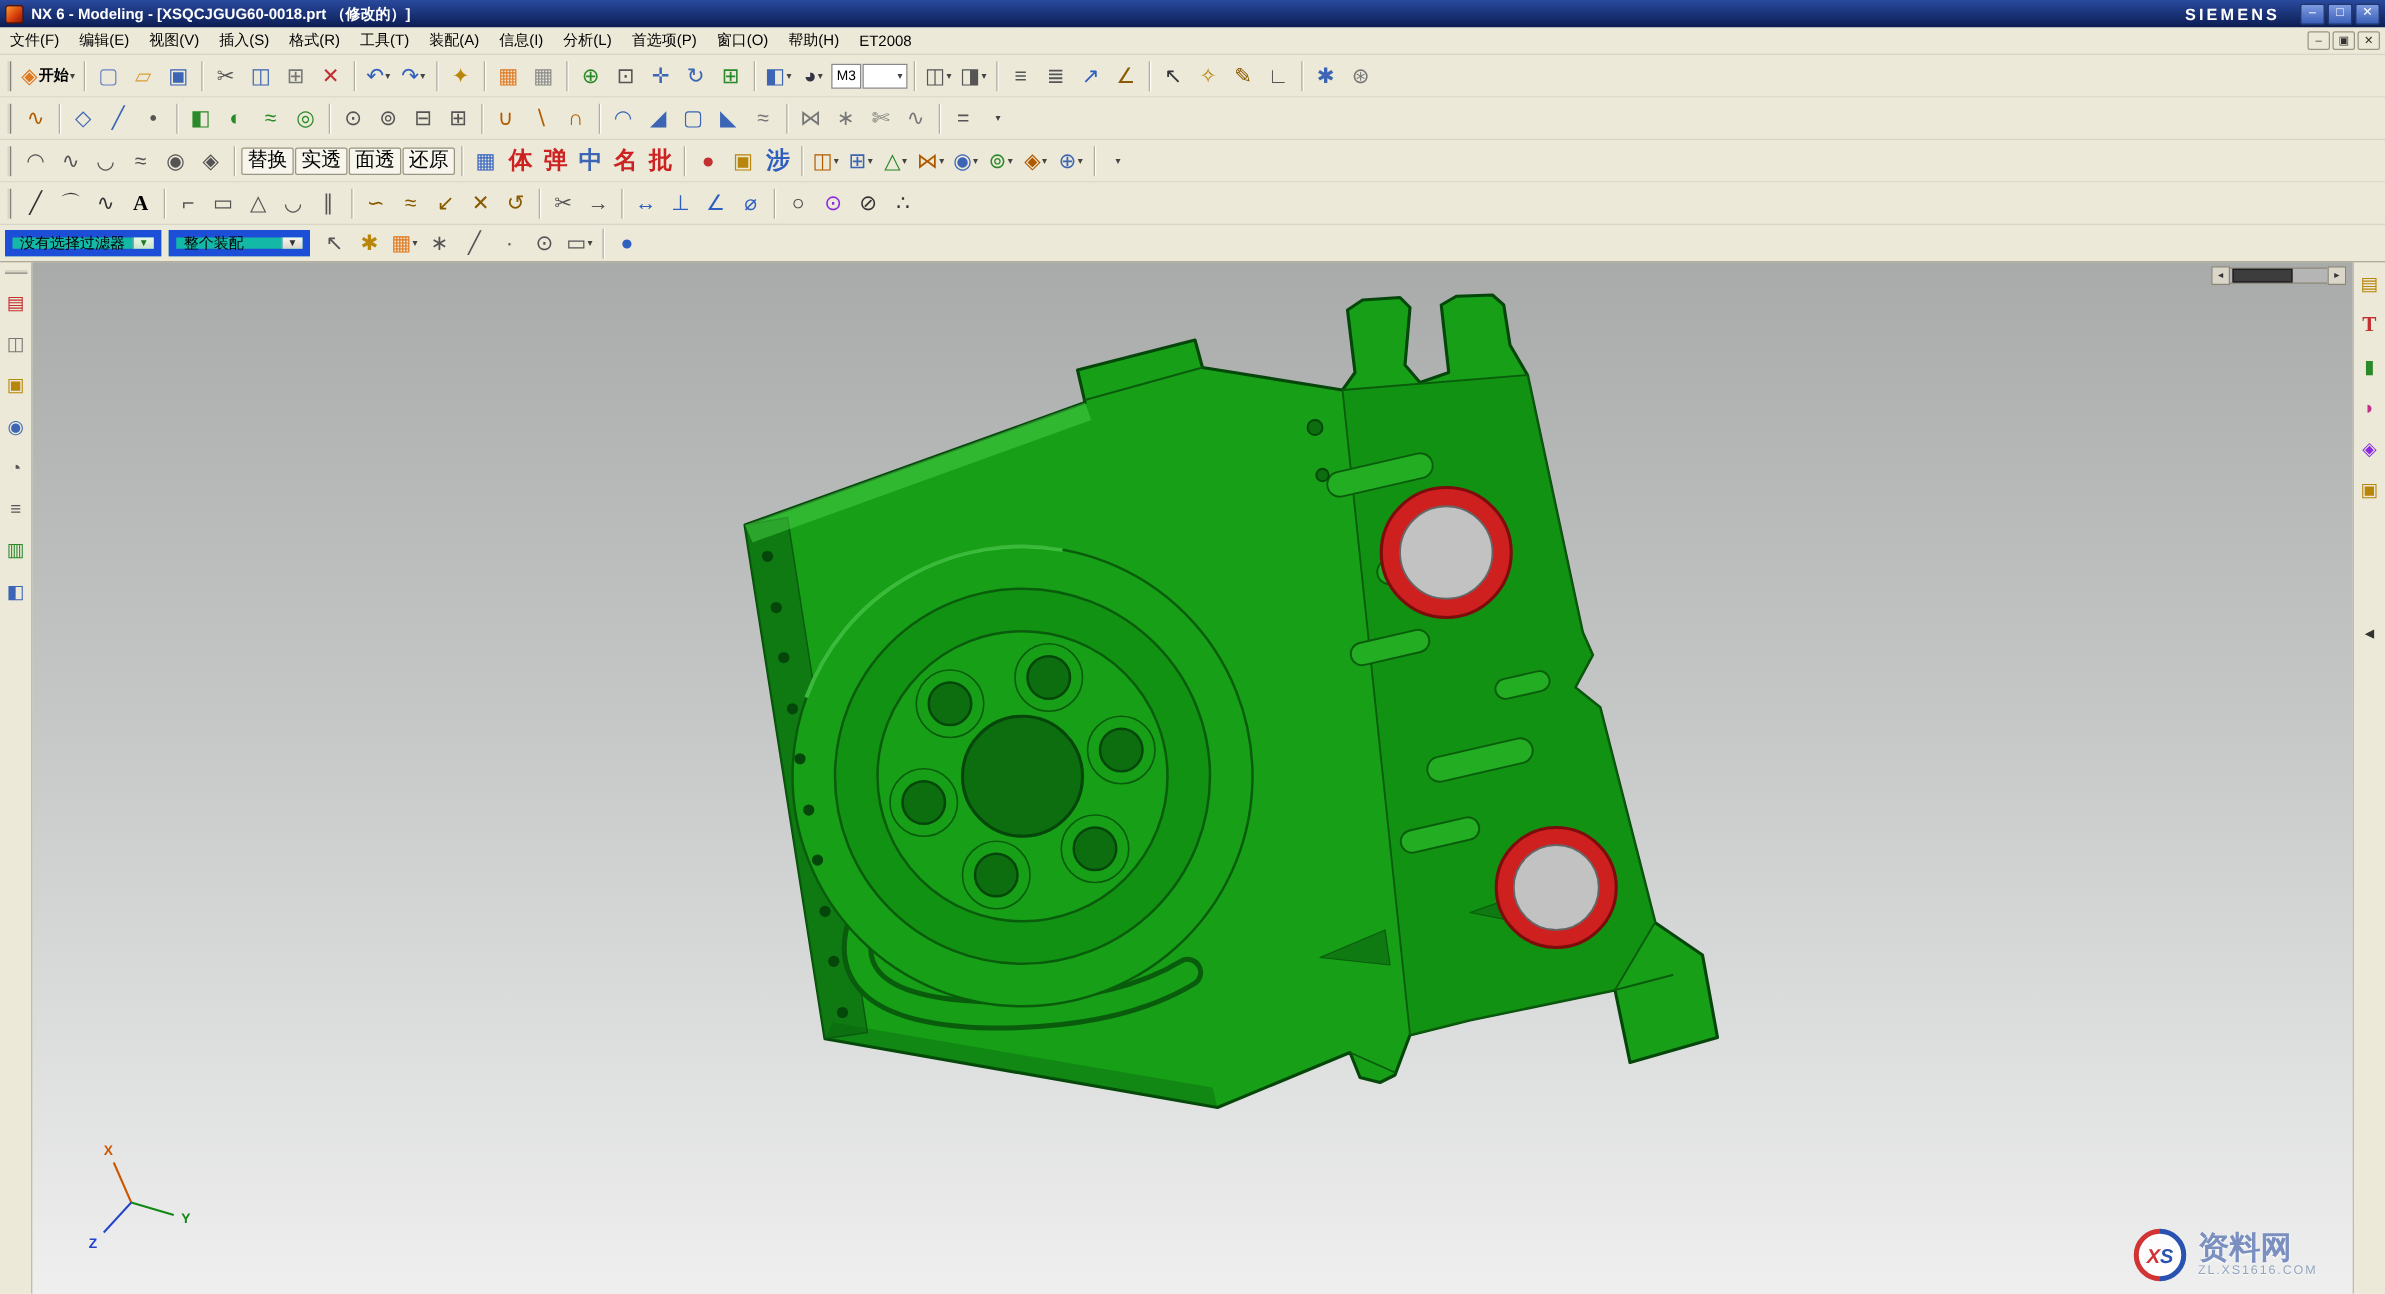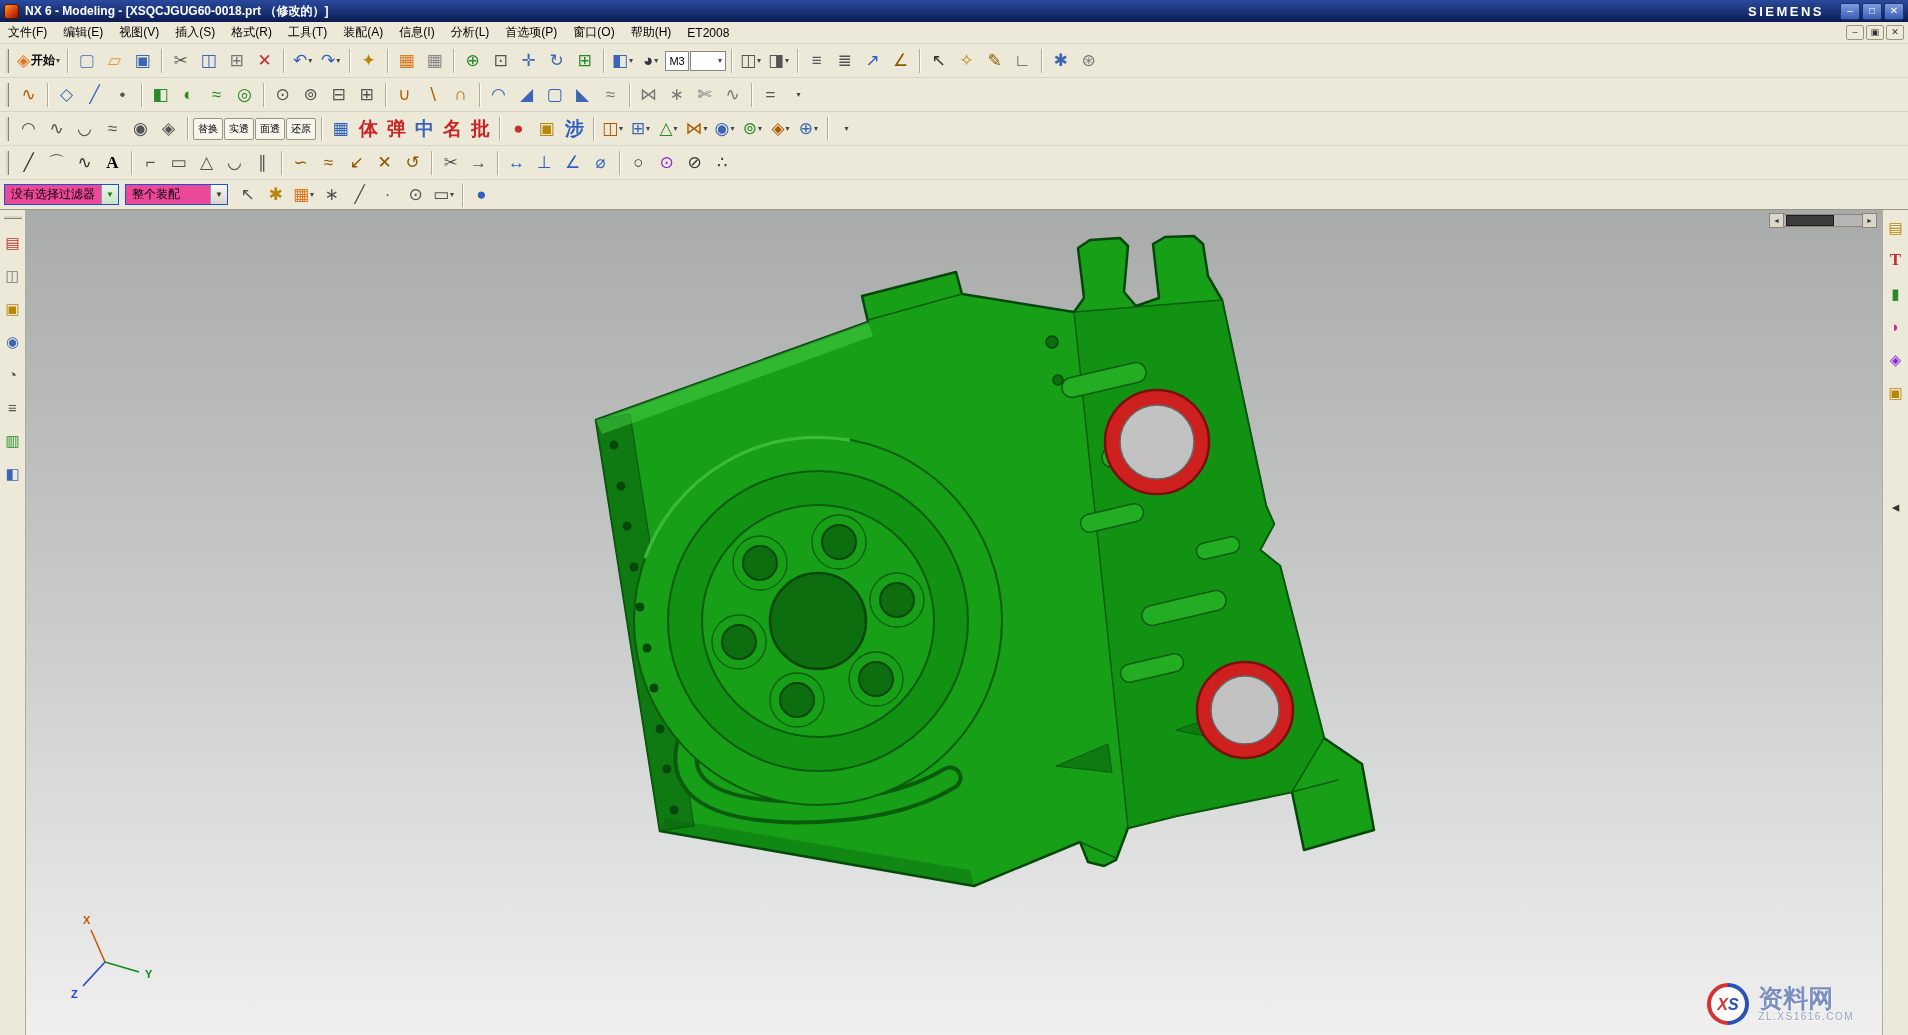--- a/index.html
+++ b/index.html
@@ -34,34 +34,34 @@
     align-items:center; padding:0 3px; gap:1px; border-bottom:1px solid #d8d4c8; }
   .tb-handle { width:5px; height:24px; margin:0 3px; border-left:3px ridge #d8d4c8; }
   .tb-sep { width:1px; height:24px; background:#b2ae9e; box-shadow:1px 0 0 #fdfcf7; margin:0 4px; }
   .tb-btn { min-width:27px; height:27px; display:flex; align-items:center; justify-content:center;
     gap:1px; background:transparent; border:1px solid transparent; padding:0 1px;
     font-family:inherit; cursor:default; }
   .glyph { font-size:17px; line-height:1; }
   .dd { font-size:8px; color:#444; }
   .tb-btn.text-btn { height:22px; padding:0 4px; border:1px solid #9a9683; background:#f7f5ec;
     border-radius:2px; }
-  .text-btn .lbl { font-size:10px; }
+  .text-btn .lbl { font-size:16px; }
   .tb-btn.zh-btn { padding:0 3px; }
   .zh-btn .lbl { font-size:19px; font-weight:bold; line-height:1; }
   .tb-btn.letter-btn .lbl { font-size:17px; font-weight:bold; font-family:"Liberation Serif",serif; }
   .tb-btn.start-btn .lbl { font-size:12px; font-weight:bold; }
   .tb-btn.mini-box { height:20px; min-width:24px; border:1px solid #888; background:#fff; }
   .mini-box .lbl { font-size:11px; }
   .tb-btn.mini-combo { height:20px; width:36px; border:1px solid #888; background:#fff;
     justify-content:flex-end; padding-right:3px; }
 
   
   .selection-bar { height:30px; flex:0 0 30px; background:var(--chrome,#ece9d8); display:flex;
     align-items:center; gap:6px; padding:0 4px; border-bottom:1px solid #9a9683; }
-  .combo { height:21px; background:#ec4899; border:1px solid #1d4ed8; display:flex; align-items:center;
+  .combo { height:21px; background:#14b8a6; border:6px solid #1d4ed8; display:flex; align-items:center;
     font-size:12px; }
   .combo-text { padding:0 6px; min-width:84px; white-space:nowrap; }
   .combo-arrow { width:17px; height:100%; display:flex; align-items:center; justify-content:center;
     font-size:8px; background:linear-gradient(180deg,#f6f6f2,#d9d6ca); border-left:1px solid #7f9db9;
     color:#333; }
   .combo-arrow.green { color:#1b7a1b; background:linear-gradient(180deg,#eaf6ea,#c9e4c9); }
   .selbar-icons { display:flex; align-items:center; gap:1px; }
 
   
   .workspace { flex:1; display:flex; min-height:0; }

